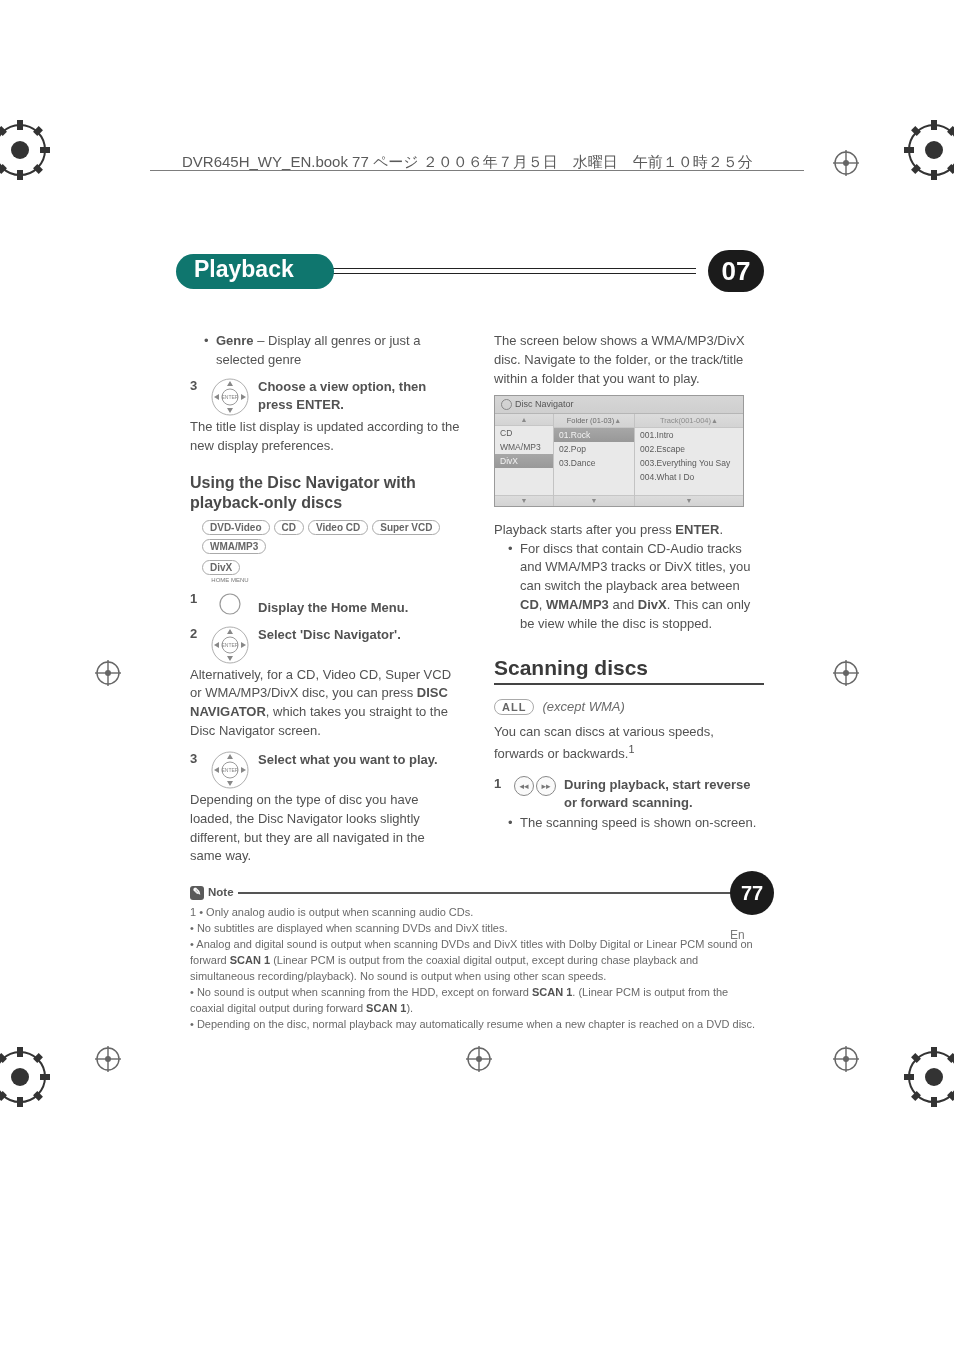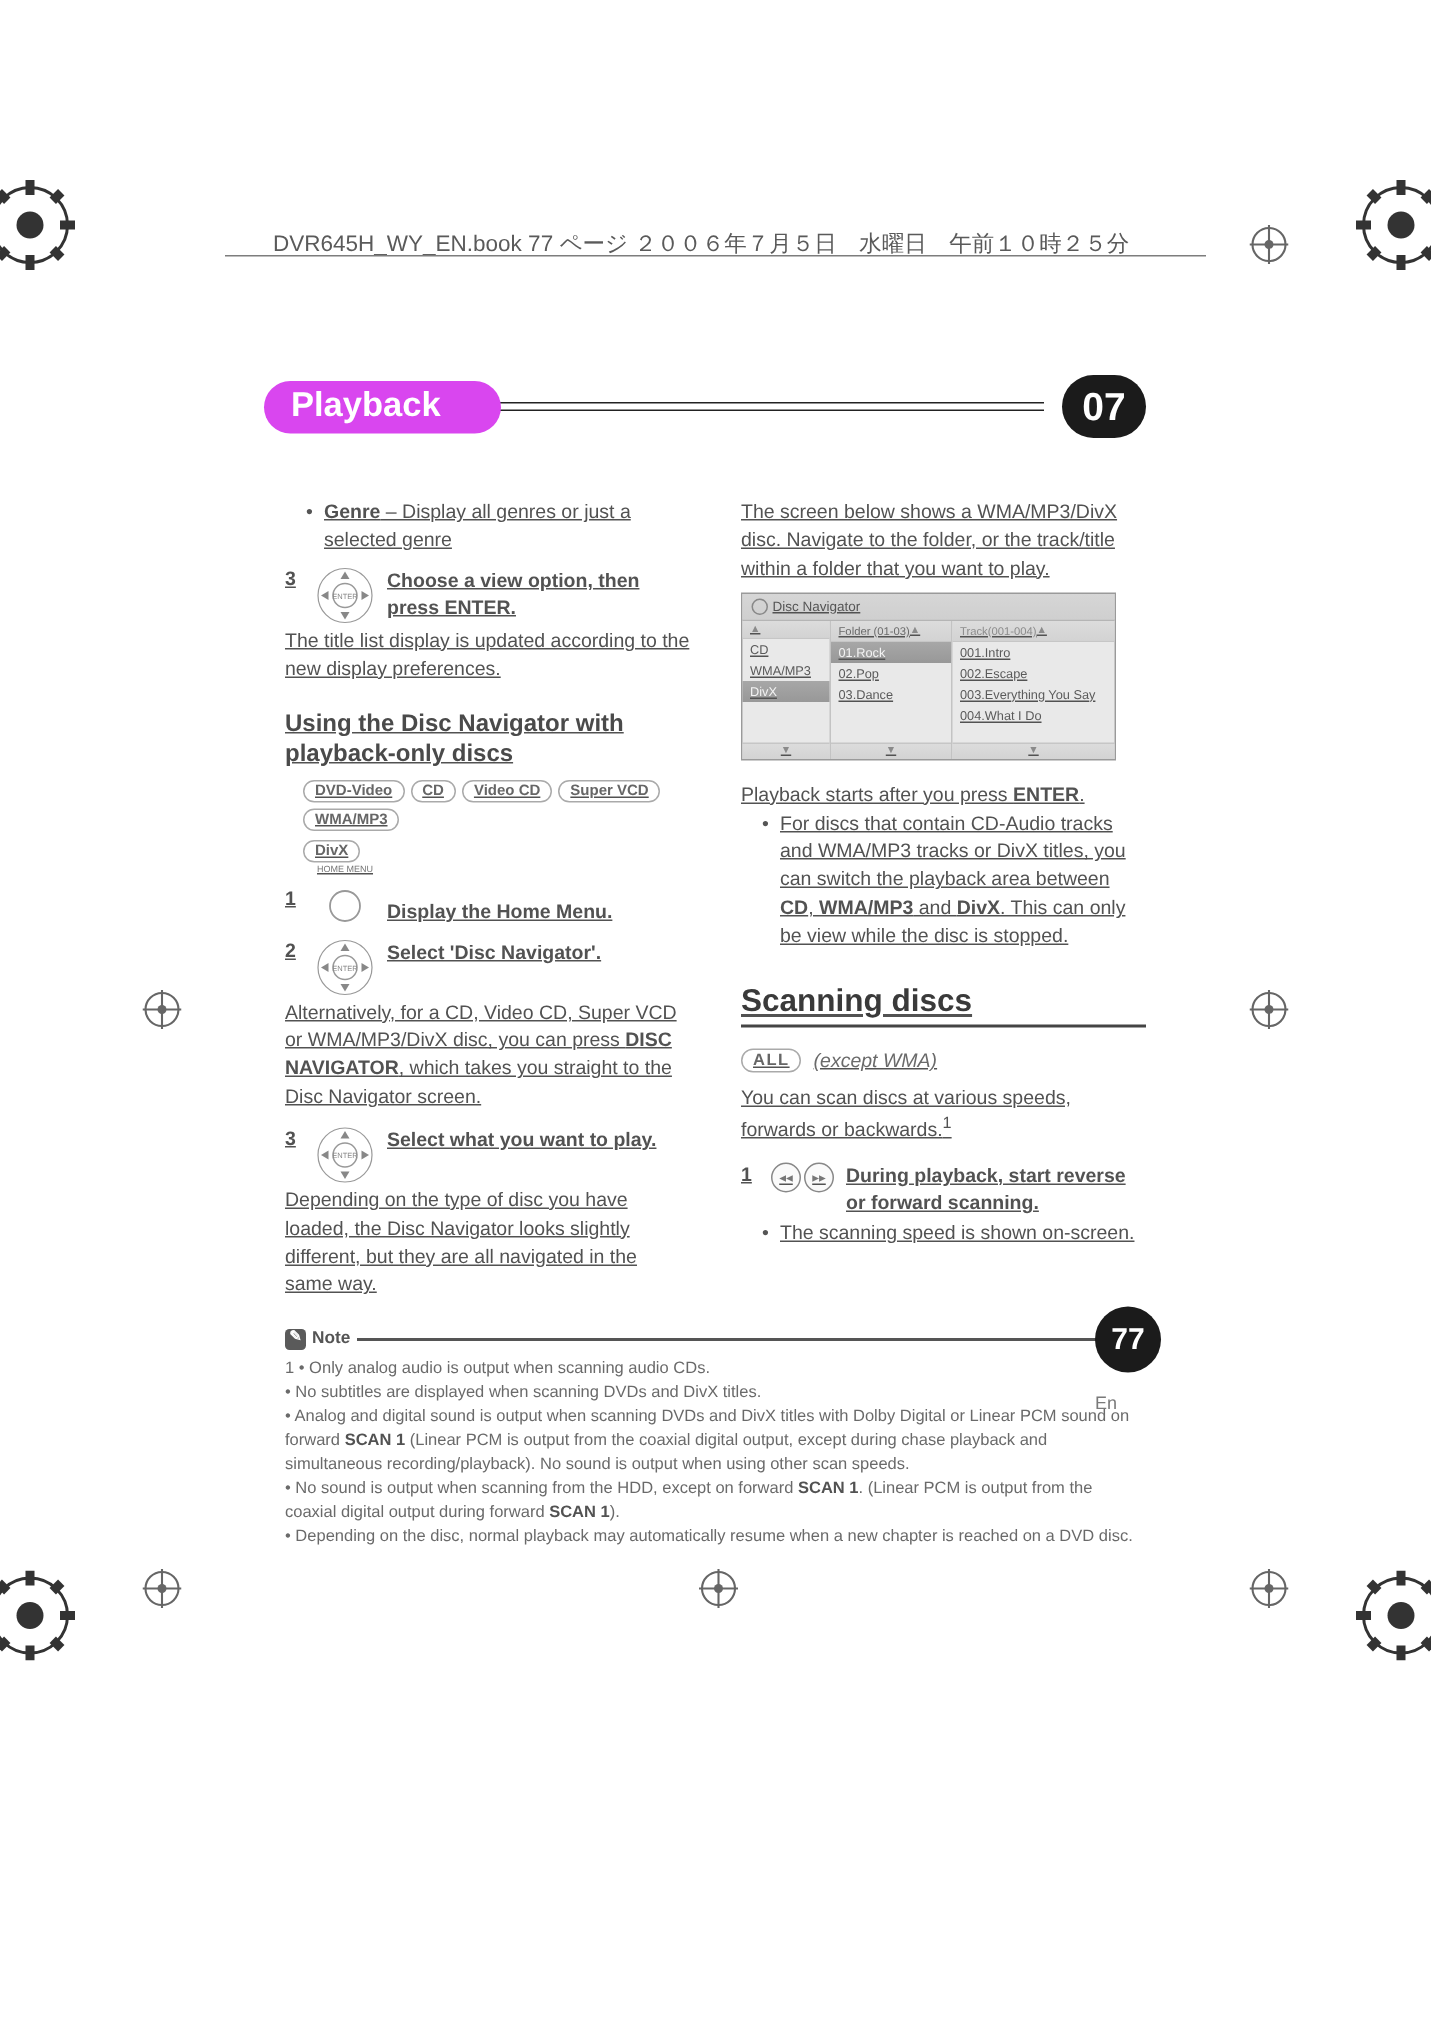--- a/index.html
+++ b/index.html
@@ -56,21 +56,21 @@
     padding: 250px 190px 80px 190px;
   }
 
   
   .header-row {
     display: flex;
     align-items: center;
     margin-bottom: 40px;
   }
   .header-pill {
-    background: #d946ef;
+    background: #0f766e;
     color: #fff;
     font-size: 23px;
     font-weight: bold;
     padding: 2px 40px 6px 18px;
     border-radius: 20px;
     position: relative;
     left: -14px;
   }
   .header-pill::before {
     content: "";
@@ -102,21 +102,20 @@
     height: 42px;
     border-radius: 21px;
     display: flex;
     align-items: center;
     justify-content: center;
   }
 
   .columns {
     display: flex;
     gap: 34px;
-    text-decoration: underline;
   }
   .col {
     flex: 1;
     min-width: 0;
   }
 
   ul.bul {
     list-style: none;
     padding: 0 0 0 14px;
     margin: 0 0 6px 0;
@@ -217,21 +216,21 @@
   }
   .ncol:last-child{border-right:none;}
   .ncol.c1{width:58px}
   .ncol.c2{width:80px}
   .ncol.c3{flex:1}
   .nhead {
     background: linear-gradient(#dcdcdc,#d3d3d3);
     font-size: 7.5px;
     padding: 2px 5px;
     border-bottom: 1px solid #c6c6c6;
-    display:flex; justify-content:flex-start; align-items:center;
+    display:flex; justify-content:center; align-items:center;
     color:#6a6a6a;
   }
   .nhead.dark { color:#8c8c8c; }
   .nrow { padding: 2px 5px; }
   .nrow.sel { background: linear-gradient(#a7a7a7,#989898); color:#f3f3f3; }
   .nspacer{flex:1}
   .nfoot {
     background: linear-gradient(#dcdcdc,#d3d3d3);
     height:10px;
     border-top:1px solid #c6c6c6;

